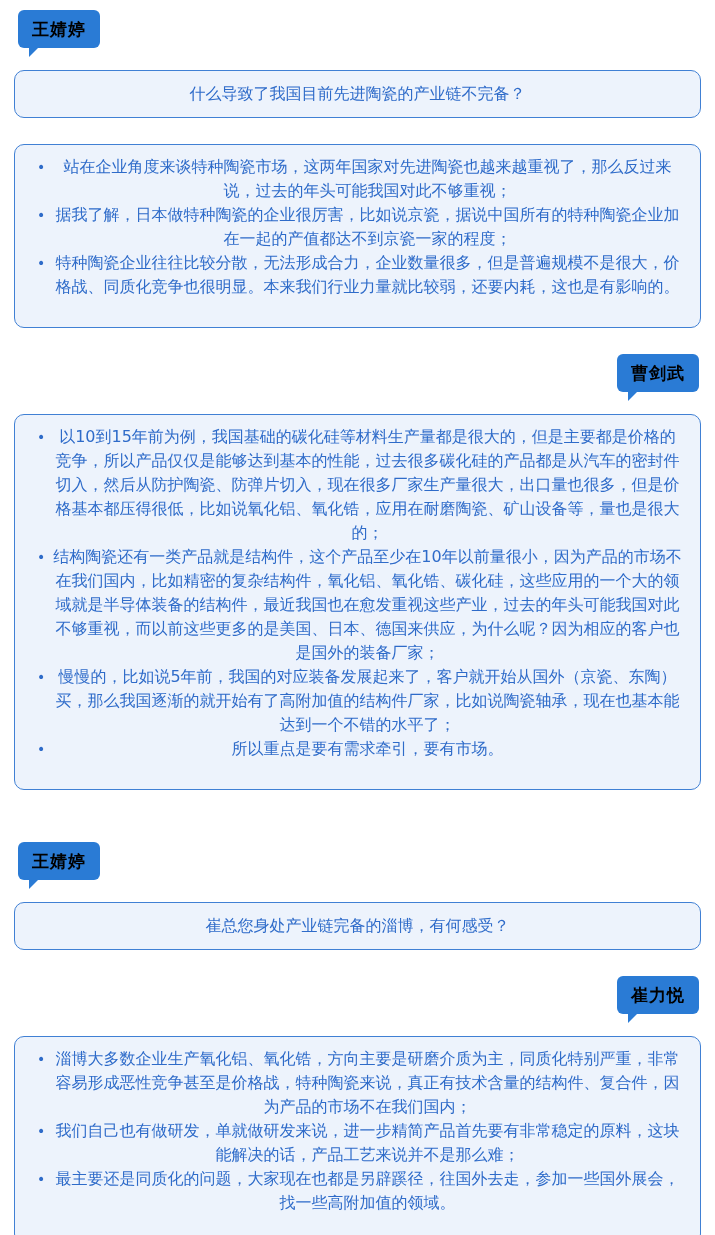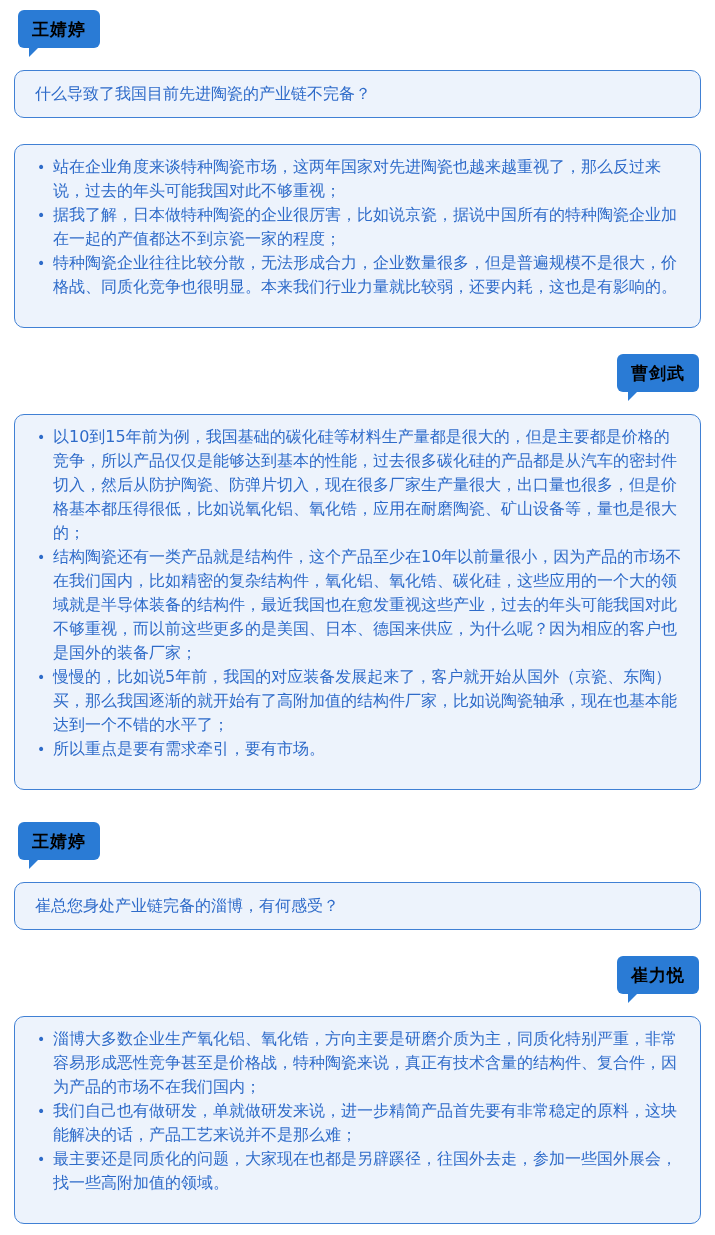--- a/index.html
+++ b/index.html
@@ -13,21 +13,21 @@
     width: 715px;
     min-height: 1235px;
   }
   .chat {
     padding: 10px 14px 13px 14px;
   }
   .msg-group {
     margin-bottom: 26px;
   }
   .msg-group.section-gap {
-    margin-bottom: 32px;
+    margin-bottom: 52px;
   }
   .msg-group:last-child {
     margin-bottom: 0;
   }
   .badge-row {
     margin-bottom: 22px;
     padding-left: 4px;
   }
   .badge-row.right {
     text-align: right;
@@ -56,21 +56,21 @@
     border-top: 9px solid #2a7bd5;
     border-right: 9px solid transparent;
   }
   .bubble {
     border: 1.5px solid #4080d4;
     background: #edf3fc;
     border-radius: 10px;
     color: #2e6bc9;
     font-size: 16px;
     line-height: 24px;
-    text-align: left;
+    text-align: center;
   }
   .bubble.plain {
     padding: 11px 20px;
   }
   .bubble.list {
     padding: 10px 18px 28px 20px;
   }
   .bubble p {
     margin: 0;
   }

